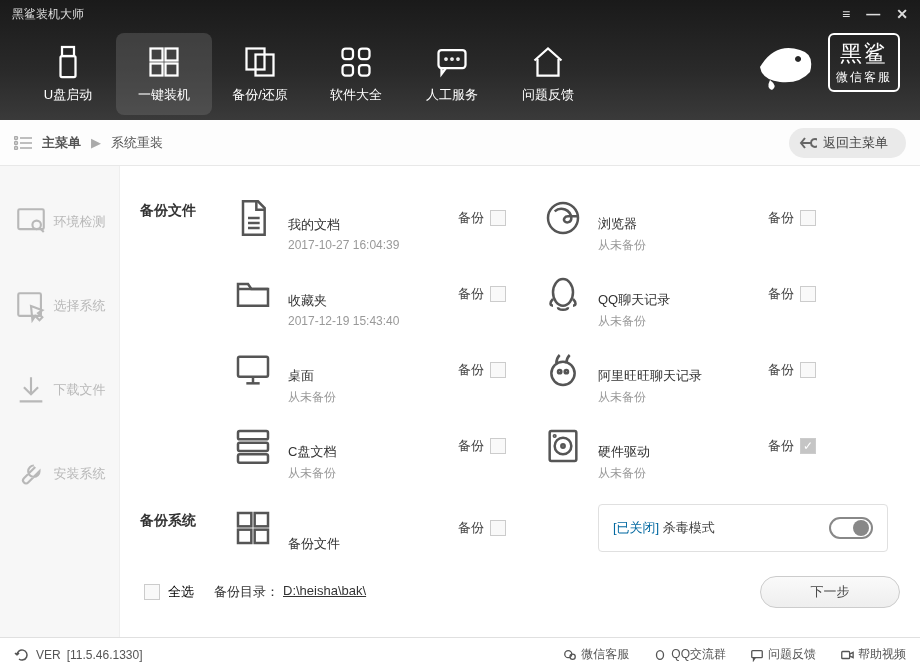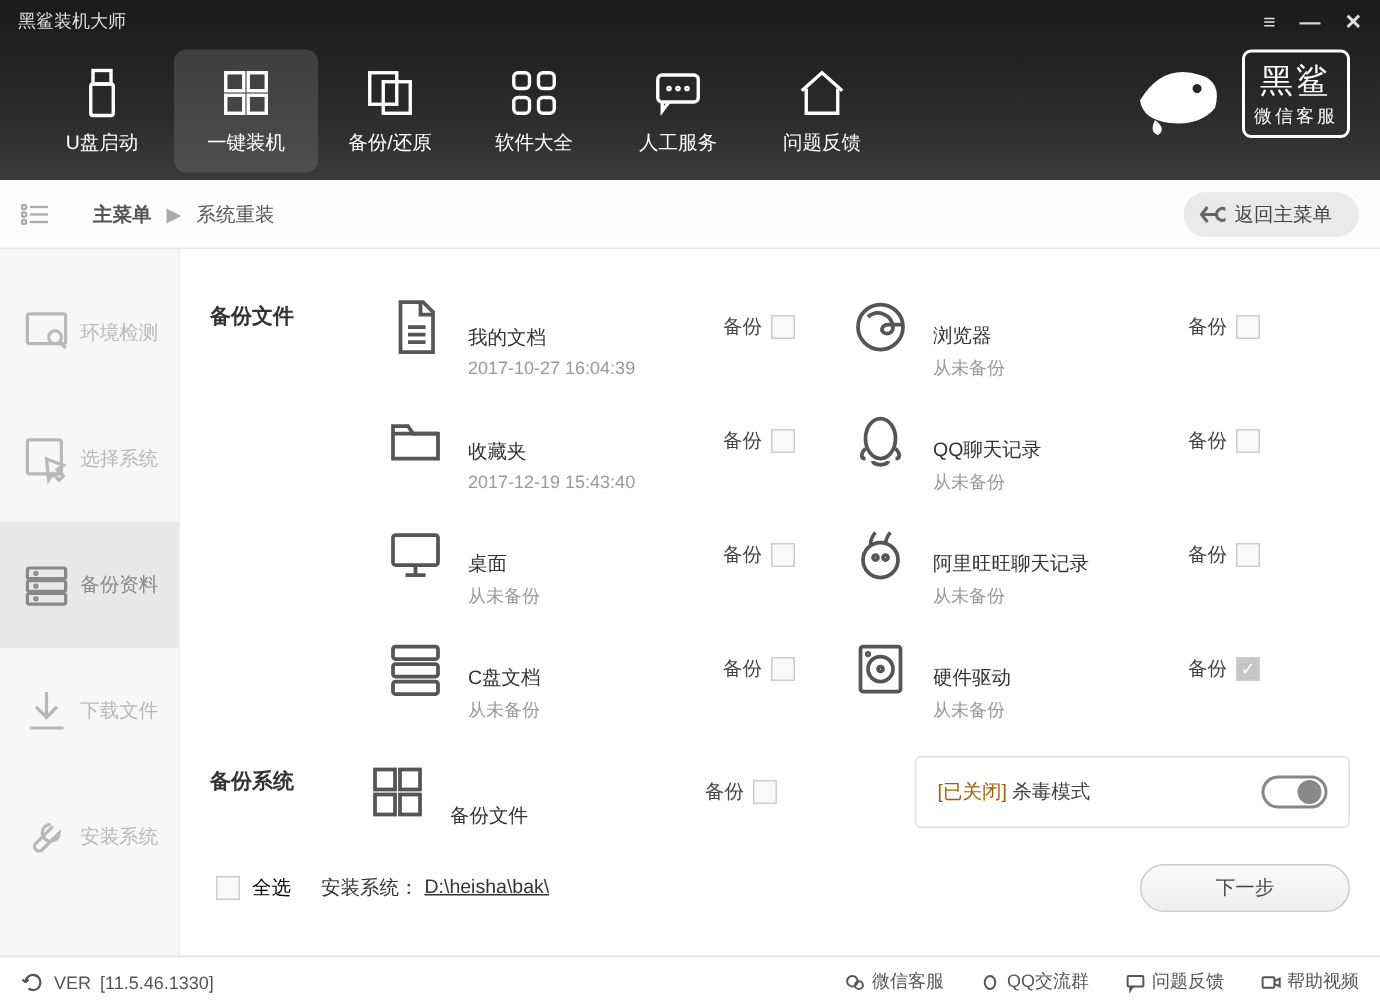--- a/index.html
+++ b/index.html
@@ -18,53 +18,53 @@
 .nav-icon { width: 36px; height: 36px; display: flex; align-items: center; justify-content: center; }
 .logo-area { position: absolute; right: 20px; top: 4px; display: flex; align-items: center; gap: 8px; color: #fff; }
 .logo-shark { width: 70px; height: 60px; }
 .logo-text { display: flex; flex-direction: column; align-items: center; border: 2px solid #fff; border-radius: 6px; padding: 4px 6px; }
 .logo-text .big { font-size: 22px; font-weight: normal; letter-spacing: 2px; }
 .logo-text .small { font-size: 12px; letter-spacing: 2px; }
 
 
 .breadcrumb-row { height: 46px; background: #fdfdfd; border-bottom: 1px solid #e8e8e8; display: flex; align-items: center; padding: 0 14px; font-size: 13px; color: #555; }
 .bc-list-icon { width: 18px; height: 14px; margin-right: 10px; }
-.bc-main { font-weight: bold; margin-left: 20px; }
+.bc-main { font-weight: bold; }
 .bc-arrow { margin: 0 10px; color: #aaa; }
 .bc-spacer { flex: 1; }
 .back-btn { background: #eaeaea; border: none; border-radius: 16px; padding: 6px 18px 6px 10px; font-size: 13px; color: #444; display: flex; align-items: center; gap: 6px; cursor: pointer; }
 .back-btn .arrow { display: inline-block; width: 18px; height: 14px; }
 
 
 .body { display: flex; height: calc(671px - 120px - 46px - 34px); }
 .sidebar { width: 120px; background: #f7f7f7; border-right: 1px solid #eee; display: flex; flex-direction: column; padding-top: 14px; }
 .side-step { height: 84px; display: flex; flex-direction: row; align-items: center; justify-content: center; gap: 6px; color: #b8b8b8; font-size: 13px; }
 .side-step.active { background: #e8e8e8; color: #888; }
 .side-step svg { width: 34px; height: 34px; }
 
 .main { flex: 1; padding: 14px 20px; overflow: hidden; }
-.section-row { display: flex; gap: 24px; }
+.section-row { display: flex; }
 .section-label { width: 78px; font-size: 14px; font-weight: bold; color: #333; padding-top: 22px; }
 .items-col { flex: 1; }
 .item-row { display: flex; align-items: center; height: 76px; }
 .cell { display: flex; align-items: center; }
 .cell.iconcell { width: 70px; justify-content: center; }
 .cell.textcell { width: 170px; flex-direction: column; align-items: flex-start; gap: 4px; margin-top: 32px; }
 .cell.textcell .t1 { font-size: 13px; color: #333; }
 .cell.textcell .t2 { font-size: 12px; color: #999; }
 .cell.chkcell { width: 70px; gap: 6px; font-size: 13px; color: #444; }
 .chk { width: 16px; height: 16px; border: 1px solid #ccc; background: #f9f9f9; display: inline-flex; align-items: center; justify-content: center; }
 .chk.checked { background: #c5c5c5; }
 .chk.checked::after { content: '✓'; color: #fff; font-size: 12px; }
 
 .item-icon svg { width: 40px; height: 40px; }
 
 .antivirus-box { border: 1px solid #e0e0e0; border-radius: 4px; padding: 12px 14px; display: flex; align-items: center; justify-content: space-between; width: 290px; }
 .av-text { font-size: 13px; color: #444; }
-.av-text .status { color: #a16207; }
+.av-text .status { color: #0369a1; }
 .toggle { width: 44px; height: 22px; border-radius: 11px; border: 2px solid #888; background: #fff; position: relative; cursor: pointer; }
 .toggle-knob { width: 16px; height: 16px; border-radius: 50%; background: #888; position: absolute; right: 2px; top: 1px; }
 
 .footer-row { display: flex; align-items: center; padding-top: 10px; gap: 20px; font-size: 13px; }
 .select-all { display: flex; align-items: center; gap: 8px; margin-left: 4px; }
 .backup-dir { display: flex; gap: 4px; color: #333; }
 .footer-row .spacer { flex: 1; }
 .step-btn { width: 140px; height: 32px; border: 1px solid #ccc; background: linear-gradient(to bottom, #fafafa, #eee); border-radius: 16px; font-size: 13px; color: #444; cursor: pointer; }
 
 
@@ -195,31 +195,20 @@
         </svg>
       <span>环境检测</span>
     </div>
     <div class="side-step">
       <svg viewBox="0 0 24 24">
           <rect x="3" y="3" width="16" height="16" rx="1"></rect>
           <path d="M12 12l8 3-3 2 3 3-2 2-3-3-2 3z"></path>
         </svg>
       <span>选择系统</span>
     </div>
-    <div class="side-step active">
-      <svg viewBox="0 0 24 24">
-          <rect x="3" y="4" width="18" height="5" rx="1"></rect>
-          <rect x="3" y="10" width="18" height="5" rx="1"></rect>
-          <rect x="3" y="16" width="18" height="5" rx="1"></rect>
-          <circle cx="7" cy="6.5" r="0.5"></circle>
-          <circle cx="7" cy="12.5" r="0.5"></circle>
-          <circle cx="7" cy="18.5" r="0.5"></circle>
-        </svg>
-      <span>备份资料</span>
-    </div>
     <div class="side-step">
       <svg viewBox="0 0 24 24">
           <path d="M12 3v12m-5-5l5 5 5-5M4 20h16"></path>
         </svg>
       <span>下载文件</span>
     </div>
     <div class="side-step">
       <svg viewBox="0 0 24 24">
           <path d="M14 6a4 4 0 1 0 4 4l-8 8a2 2 0 1 1-3-3l8-8"></path>
         </svg>
@@ -396,21 +385,21 @@
         </div>
       </div>
     </div>
 
     <div class="footer-row">
       <div class="select-all">
         <span class="chk"></span>
         <span>全选</span>
       </div>
       <div class="backup-dir">
-        <span>安装系统：</span>
+        <span>备份目录：</span>
         <span style="text-decoration:underline">D:\heisha\bak\</span>
       </div>
       <div class="spacer"></div>
       <button class="step-btn">下一步</button>
     </div>
   </div>
 </div>
 
 <div class="statusbar">
   <div class="status-ver">

